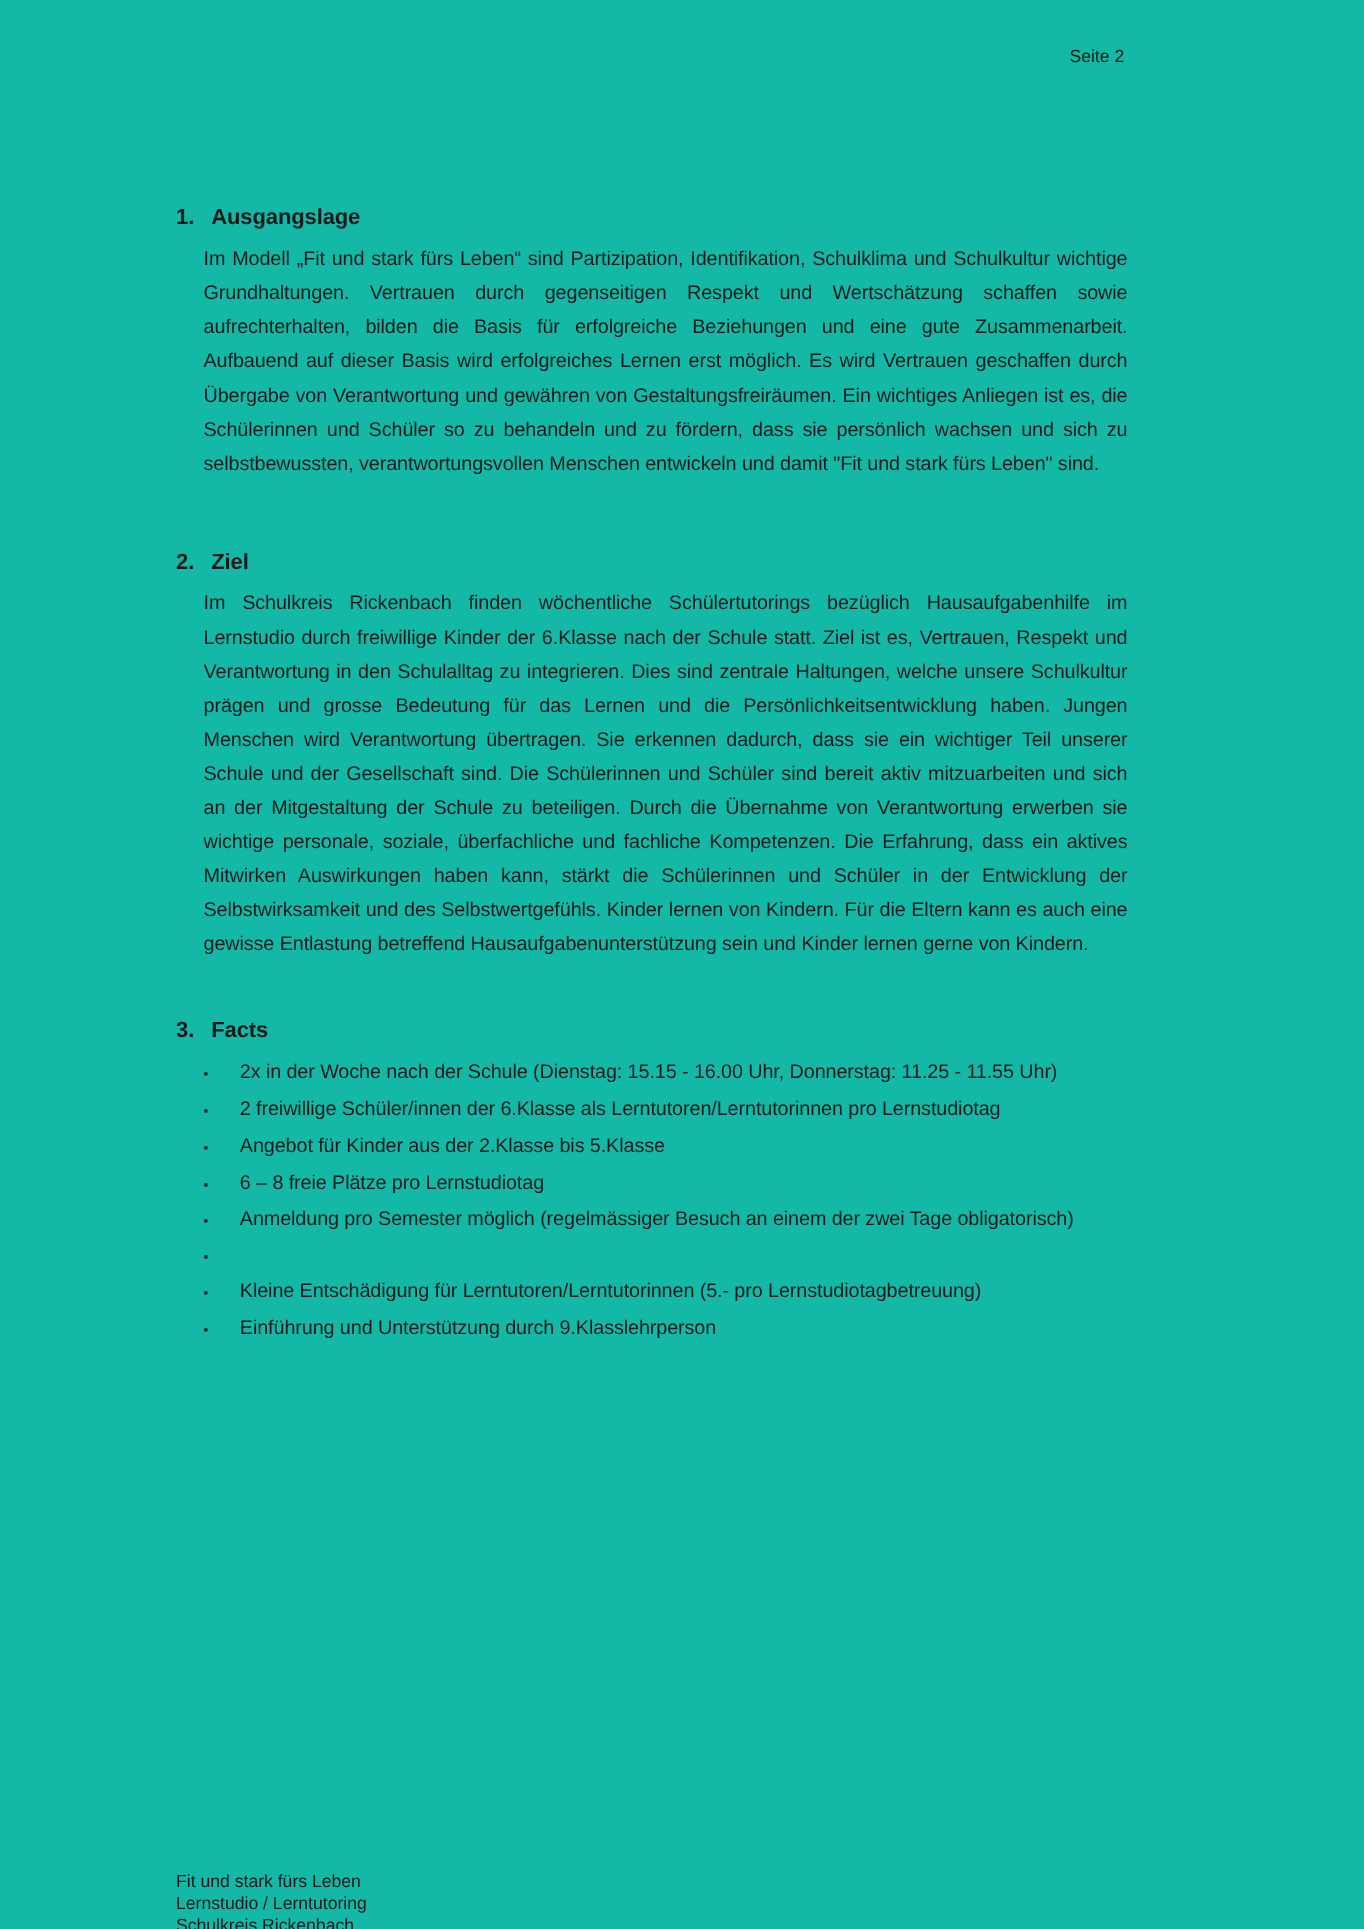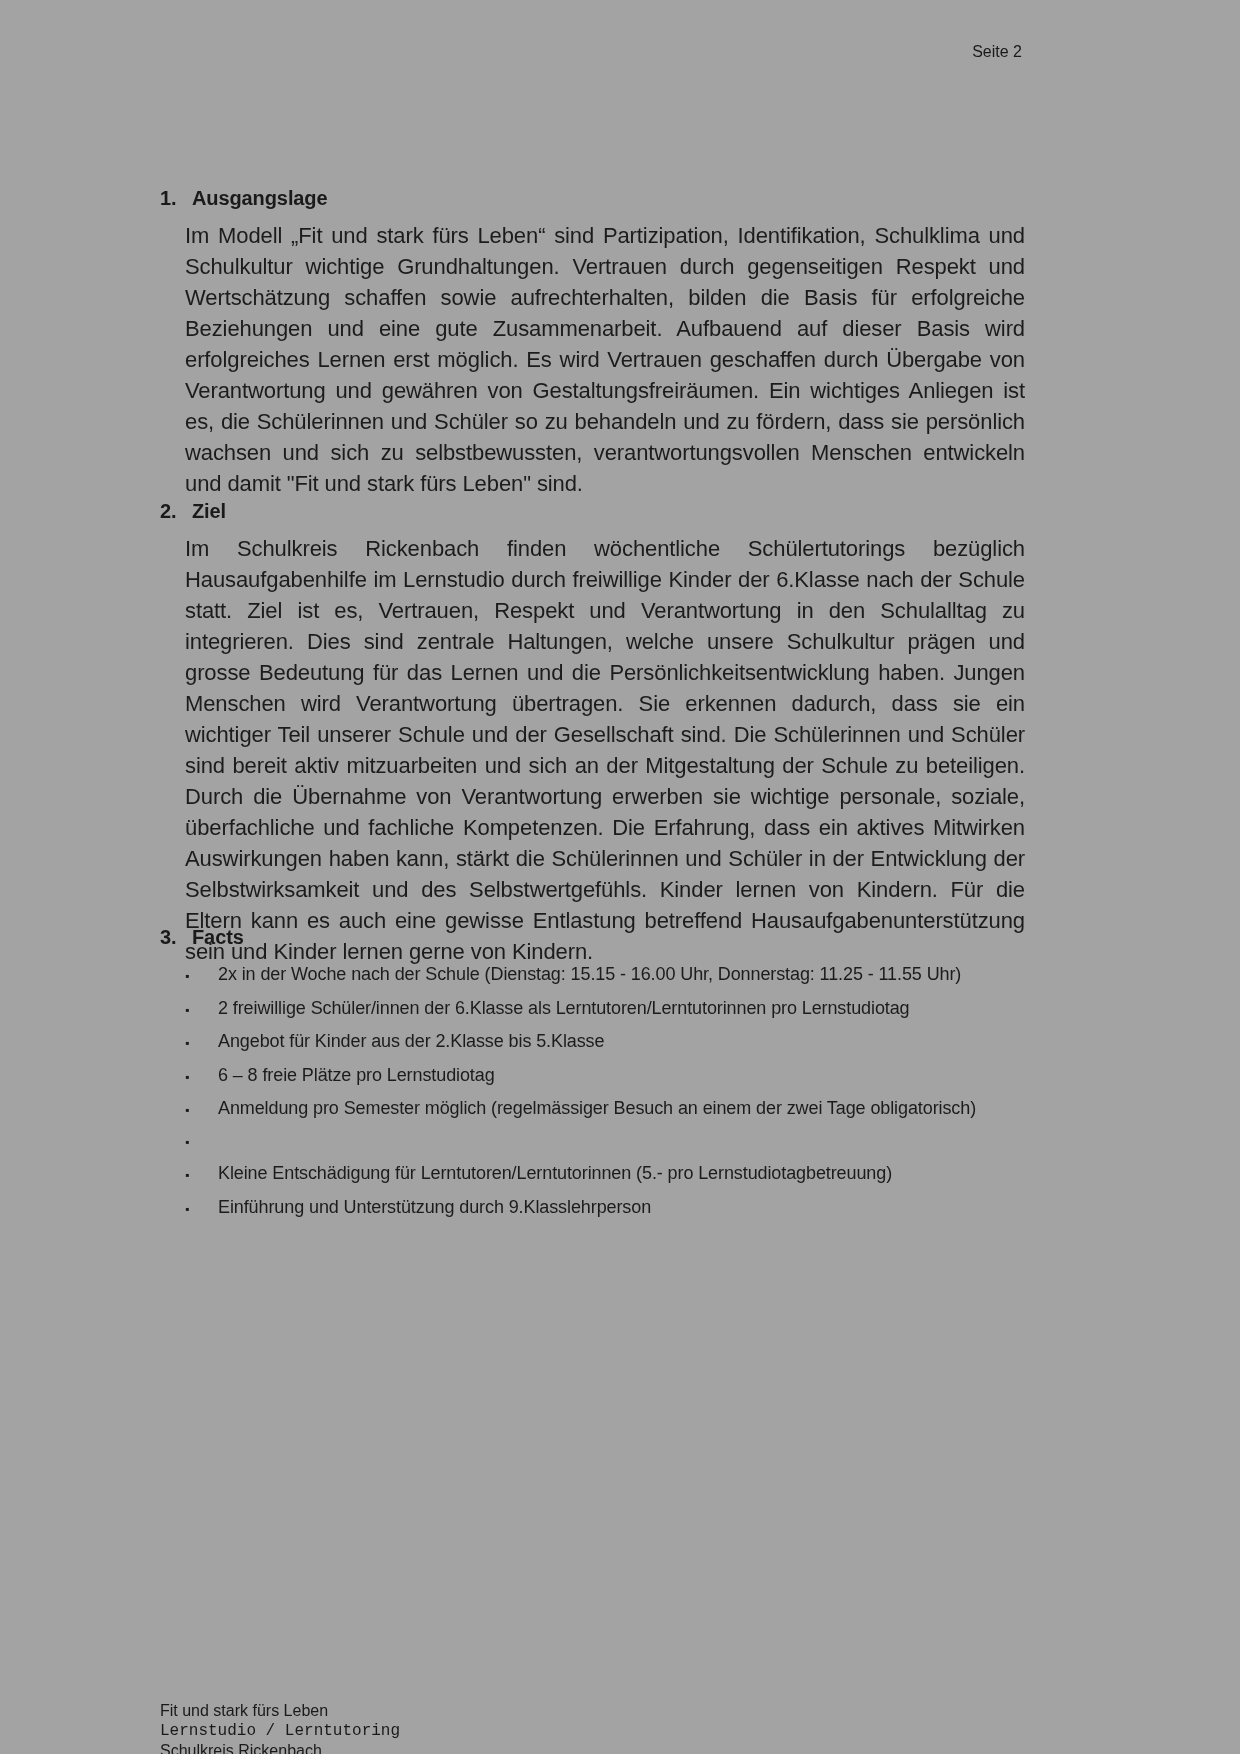--- a/index.html
+++ b/index.html
@@ -6,21 +6,21 @@
   html, body { background: #ffffff; }
   body {
     font-family: "Liberation Sans", "DejaVu Sans", sans-serif;
     color: #1a1a1a;
     -webkit-font-smoothing: antialiased;
   }
   .page {
     position: relative;
     width: 1240px;
     height: 1754px;
-    background: #a3a3a3;
+    background: #14b8a6;
     overflow: hidden;
   }
   .page-number {
     position: absolute;
     top: 42px;
     right: 218px;
     font-size: 16px;
     line-height: 20px;
     color: #1a1a1a;
   }
@@ -40,21 +40,21 @@
     line-height: 24px;
     letter-spacing: -0.1px;
     margin-bottom: 10px;
   }
   .sec-num {
     width: 32px;
     flex: 0 0 32px;
   }
   .sec-body {
     margin-left: 25px;
-    font-size: 22px;
+    font-size: 18px;
     line-height: 31px;
     letter-spacing: -0.1px;
     text-align: justify;
     text-justify: inter-word;
     hyphens: none;
     color: #1c1c1c;
     width: 840px;
   }
   .bullet-list {
     margin-left: 25px;
@@ -80,21 +80,21 @@
     right: 205px;
     top: 1701px;
     display: flex;
     justify-content: space-between;
     align-items: baseline;
     font-size: 16px;
     line-height: 20px;
     color: #1a1a1a;
     flex-direction: column;
   }
-  .footer .f-center { text-align: left; font-family: Liberation Mono, monospace; }
+  .footer .f-center { text-align: left; }
   .footer .f-right { text-align: right; }
 </style>
 </head>
 <body>
 
 <div class="page">
 
   <div class="page-number">Seite 2</div>
 
   <div class="section section-1">

